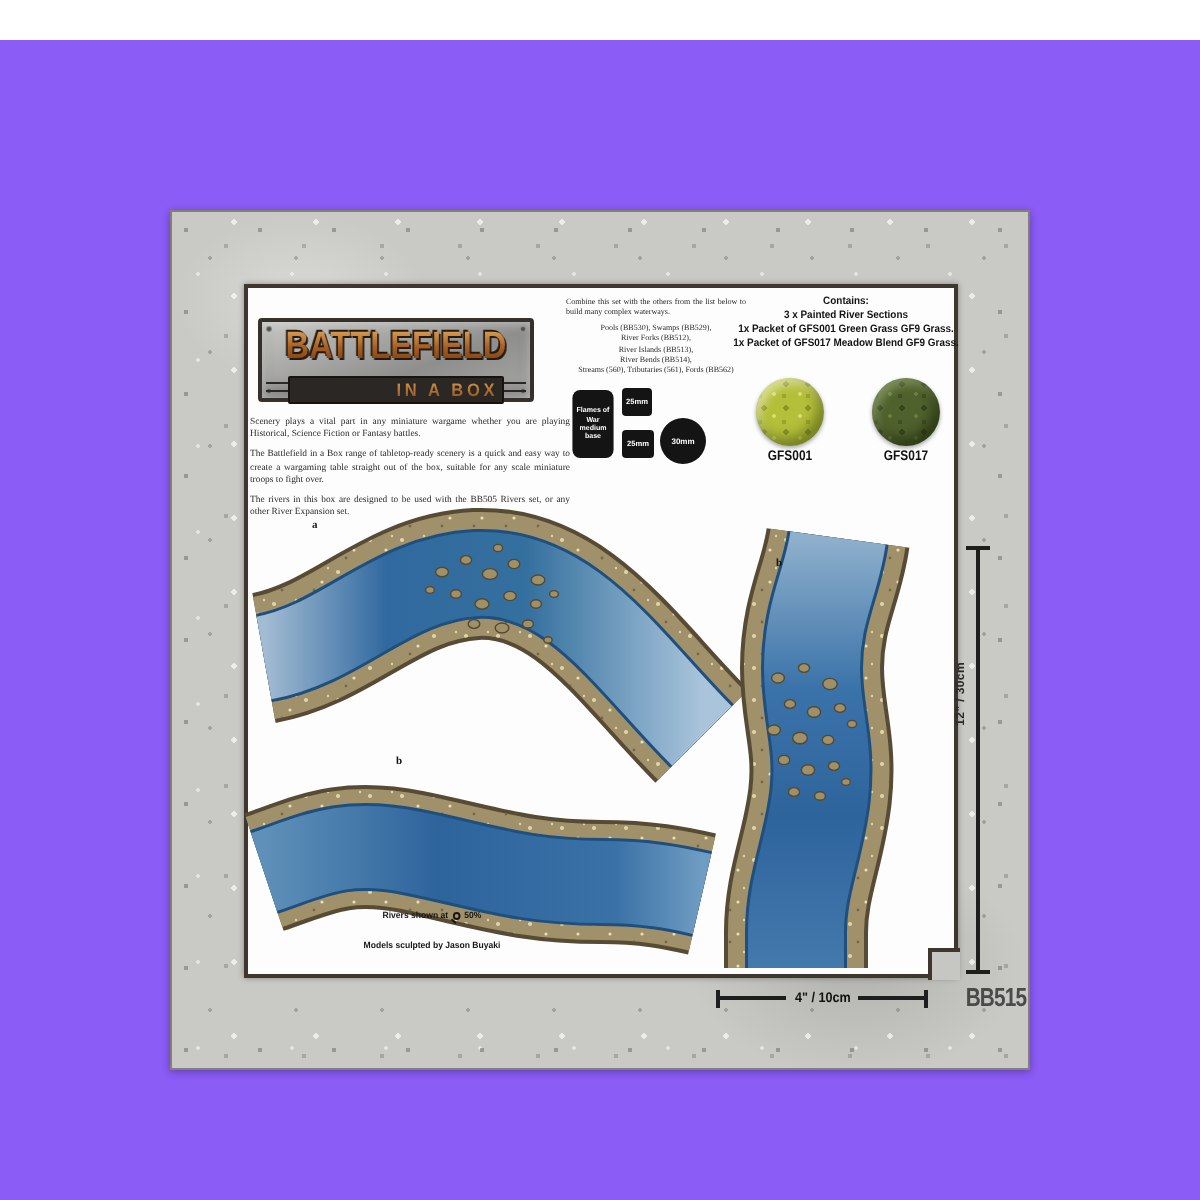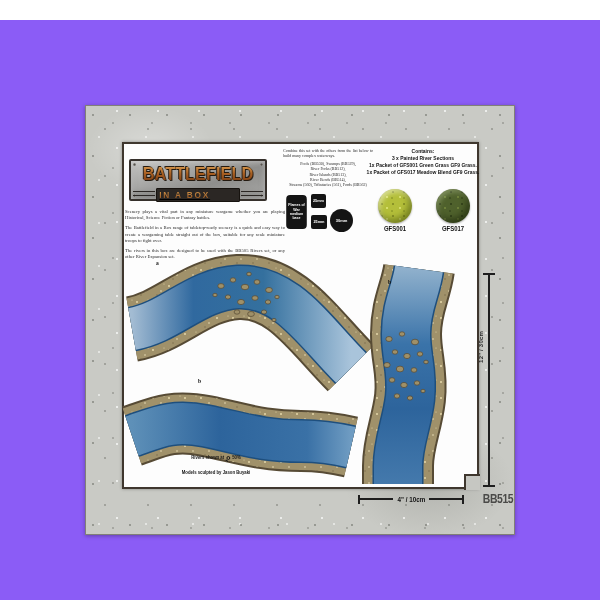--- a/index.html
+++ b/index.html
@@ -30,22 +30,22 @@
     border:2px solid #35302b;
     box-shadow:inset 0 0 6px rgba(255,255,255,.55), inset 0 -4px 7px rgba(0,0,0,.28);}
   .rivet{position:absolute;width:3px;height:3px;border-radius:50%;background:#4e4a44;
     box-shadow:inset 0 0 1px #fff;}
   .logo-title{position:absolute;left:0;top:2px;width:100%;text-align:center;
     font-weight:bold;font-size:19px;letter-spacing:0px;transform:scaleX(.86);
     background:linear-gradient(180deg,#e0a558 5%,#a85f22 48%,#6f350f 95%);
     -webkit-background-clip:text;background-clip:text;color:transparent;
     filter:drop-shadow(1px 1px 0 #241a10) drop-shadow(-0.5px -0.5px 0 #241a10);}
   .logo-banner{position:absolute;left:50%;bottom:-3px;transform:translateX(-50%);
-    width:84px;height:14px;background:#2b2724;border:1px solid #17130f;border-radius:1px;
-    display:flex;align-items:center;justify-content:flex-start;text-decoration:underline;}
+    width:108px;height:14px;background:#2b2724;border:1px solid #17130f;border-radius:1px;
+    display:flex;align-items:center;justify-content:flex-end;}
   .logo-banner-text{font-weight:bold;font-size:9px;letter-spacing:2px;transform:scaleX(.92);
     background:linear-gradient(180deg,#d99d50,#8a4a1a);
     -webkit-background-clip:text;background-clip:text;color:transparent;}
   .banner-line{position:absolute;bottom:3px;width:22px;height:5px;
     border-top:1px solid #2b2724;border-bottom:1px solid #2b2724;}
   
   .intro{position:absolute;left:39px;top:103px;width:160px;
     font-family:"Liberation Serif",serif;font-size:4.7px;line-height:1.35;color:#2a2a2a;
     text-align:justify;}
   .intro p{margin:0 0 3.5px 0;}

